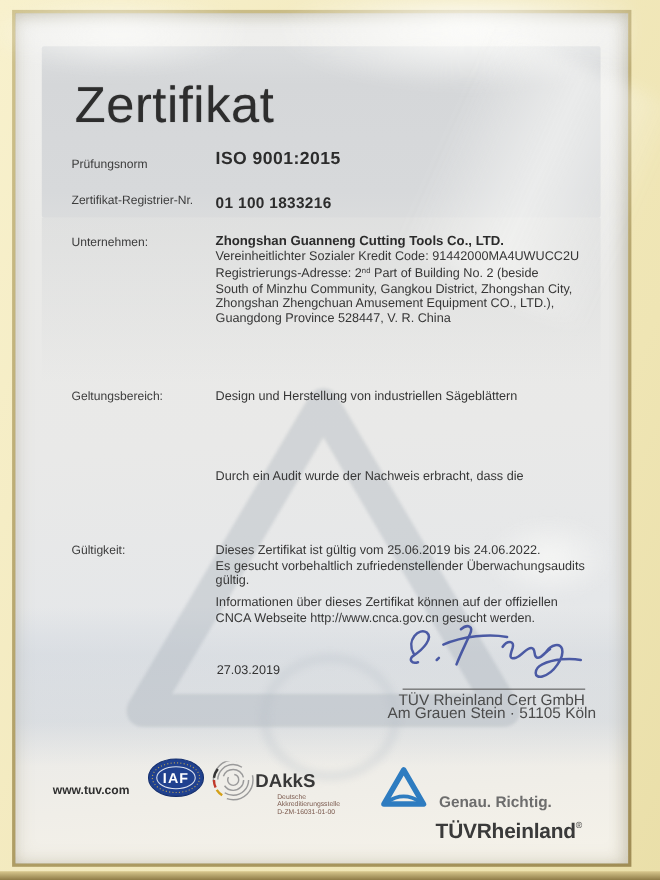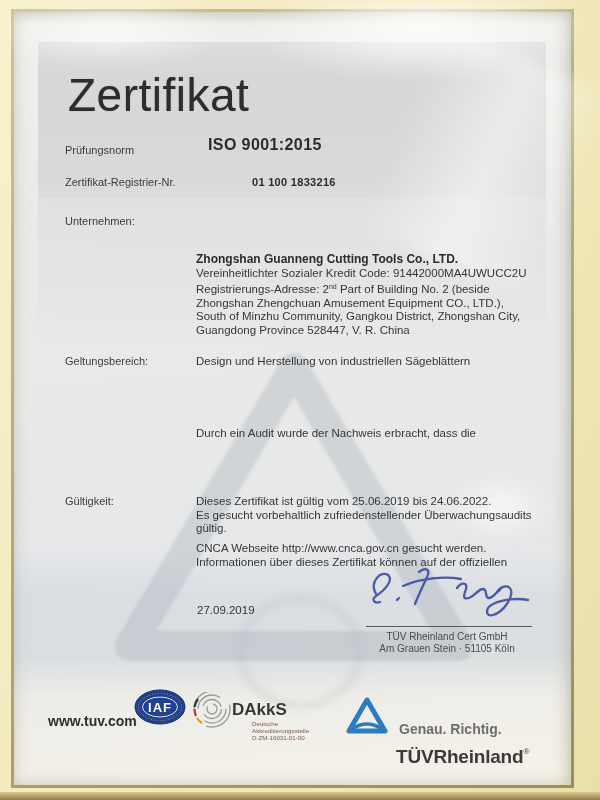--- a/index.html
+++ b/index.html
@@ -28,33 +28,33 @@
   .glare.g3{left:380px;top:40px;width:190px;height:220px;transform:rotate(24deg);
          background:linear-gradient(90deg,rgba(252,252,250,0),rgba(252,252,250,.55),rgba(252,252,250,0));}
   .glare.g4{left:428px;top:460px;width:115px;height:72px;
          background:radial-gradient(ellipse,rgba(250,250,248,.8) 0%,rgba(250,250,248,0) 72%);}
   .watermark-tri{position:absolute;left:90px;top:340px;filter:blur(1.5px);pointer-events:none;}
   .seal{position:absolute;left:222px;top:582px;width:128px;height:116px;border-radius:50%;
         border:9px solid rgba(184,191,201,.25);filter:blur(3px);pointer-events:none;}
   .title{position:absolute;left:54px;top:56px;font-size:46px;font-weight:400;color:#2d2d2d;
          letter-spacing:.5px;text-shadow:0 0 1px rgba(45,45,45,.4);}
   .lbl{position:absolute;left:51px;font-size:11px;color:#3c3c3c;white-space:nowrap;text-align:center;}
-  .val{position:absolute;left:194px;color:#2c2c2c;white-space:nowrap;}
+  .val{position:absolute;left:182px;color:#2c2c2c;white-space:nowrap;}
   .iso-val{top:124px;font-size:16px;font-weight:bold;letter-spacing:.4px;}
-  .reg-val{top:164px;font-size:11px;font-weight:bold;letter-spacing:.3px;margin-left:44px;}
+  .reg-val{top:164px;font-size:14px;font-weight:bold;letter-spacing:.3px;}
   .block{position:absolute;left:182px;font-size:11.5px;line-height:13.5px;color:#363636;}
   .block div{white-space:nowrap;}
-  .company-name{font-weight:bold;font-size:12px;color:#2b2b2b;margin-top:40px;}
+  .company-name{font-weight:bold;font-size:12px;color:#2b2b2b;}
   sup{font-size:7px;vertical-align:4px;}
   .date{position:absolute;left:183px;top:592px;font-size:11.5px;color:#333;}
   .sig-svg{position:absolute;left:346px;top:548px;}
   .sig-line{position:absolute;left:352px;top:614px;width:166px;border-top:1.3px solid #5a5a5a;}
   .sig-org{position:absolute;left:338px;top:619px;width:190px;text-align:center;
-           font-size:10px;line-height:11.5px;color:#4b4b4b;}
-  .website{position:absolute;left:34px;top:701px;font-size:14px;font-weight:600;color:#2f2f2f;text-align:right;}
+           font-size:14px;line-height:11.5px;color:#4b4b4b;}
+  .website{position:absolute;left:34px;top:701px;font-size:11px;font-weight:600;color:#2f2f2f;text-align:right;}
   .iaf{position:absolute;left:120px;top:677px;}
   .dakks{position:absolute;left:176px;top:680px;}
   .tuv-tri{position:absolute;left:330px;top:683px;}
   .tuv-brand{position:absolute;left:382px;top:687px;font-size:19px;font-weight:bold;color:#3a3a3a;letter-spacing:-.2px;white-space:nowrap;margin-top:47px;}
   .tuv-brand .reg{font-size:8px;vertical-align:9px;font-weight:normal;}
   .tuv-tagline{position:absolute;left:385px;top:709px;font-size:14px;font-weight:bold;color:#6d6d6d;}
 </style>
 </head>
 <body>
 
@@ -80,46 +80,46 @@
     <div class="val iso-val">ISO 9001:2015</div>
 
     <div class="lbl" style="top:164px">Zertifikat-Registrier-Nr.</div>
     <div class="val reg-val">01 100 1833216</div>
 
     <div class="lbl" style="top:203px">Unternehmen:</div>
     <div class="block" style="top:201px">
       <div class="company-name">Zhongshan Guanneng Cutting Tools Co., LTD.</div>
       <div>Vereinheitlichter Sozialer Kredit Code: 91442000MA4UWUCC2U</div>
       <div><span>Registrierungs-Adresse: 2</span><sup>nd</sup><span> Part of Building No. 2 (beside</span></div>
+      <div>South of Minzhu Community, Gangkou District, Zhongshan City,</div>
       <div>Zhongshan Zhengchuan Amusement Equipment CO., LTD.),</div>
-      <div>South of Minzhu Community, Gangkou District, Zhongshan City,</div>
       <div>Guangdong Province 528447, V. R. China</div>
     </div>
 
     <div class="lbl" style="top:343px">Geltungsbereich:</div>
     <div class="block" style="top:343px">
       <div>Design und Herstellung von industriellen Sägeblättern</div>
     </div>
 
     <div class="block" style="top:415px">
       <div>Durch ein Audit wurde der Nachweis erbracht, dass die</div>
     </div>
 
     <div class="lbl" style="top:483px">Gültigkeit:</div>
     <div class="block" style="top:483px">
       <div>Dieses Zertifikat ist gültig vom 25.06.2019 bis 24.06.2022.</div>
       <div>Es gesucht vorbehaltlich zufriedenstellender Überwachungsaudits</div>
       <div>gültig.</div>
     </div>
     <div class="block" style="top:530px">
+      <div>Informationen über dieses Zertifikat können auf der offiziellen</div>
       <div>CNCA Webseite http://www.cnca.gov.cn gesucht werden.</div>
-      <div>Informationen über dieses Zertifikat können auf der offiziellen</div>
     </div>
 
-    <div class="date">27.09.2019</div>
+    <div class="date">27.03.2019</div>
     <svg class="sig-svg" width="178" height="64" viewBox="0 0 178 64">
       <g fill="none" stroke="#3f4f9f" stroke-width="2.3" stroke-linecap="round" opacity="0.92">
         <path d="M16,34 C9,22 21,10 28,15 C34,20 25,30 16,36 C11,39 14,44 20,42"></path>
         <path d="M37,40 l2,-2"></path>
         <path d="M59,12 C65,7 71,9 67,17 C63,26 58,36 55,44"></path>
         <path d="M43,26 C61,18 85,16 101,19"></path>
         <path d="M97,28 C101,22 108,22 106,29 C104,35 102,40 109,38 C115,36 118,29 123,29 C128,29 124,38 129,38 C133,38 136,32 140,30"></path>
         <path d="M137,32 C141,26 149,24 151,30 C153,37 144,52 133,55 C125,57 125,48 133,44 C143,39 158,38 168,40"></path>
       </g>
     </svg>

